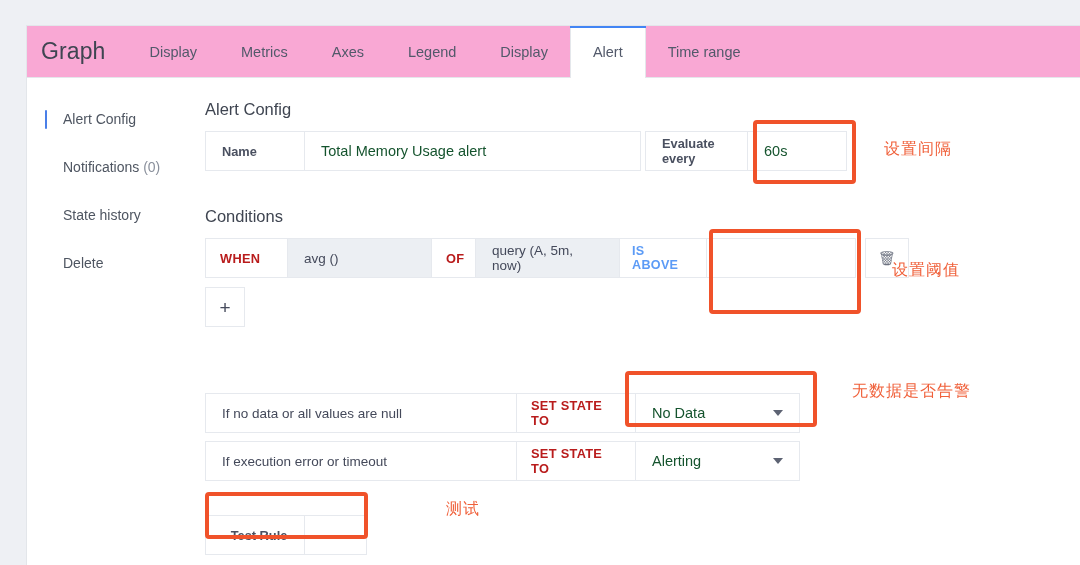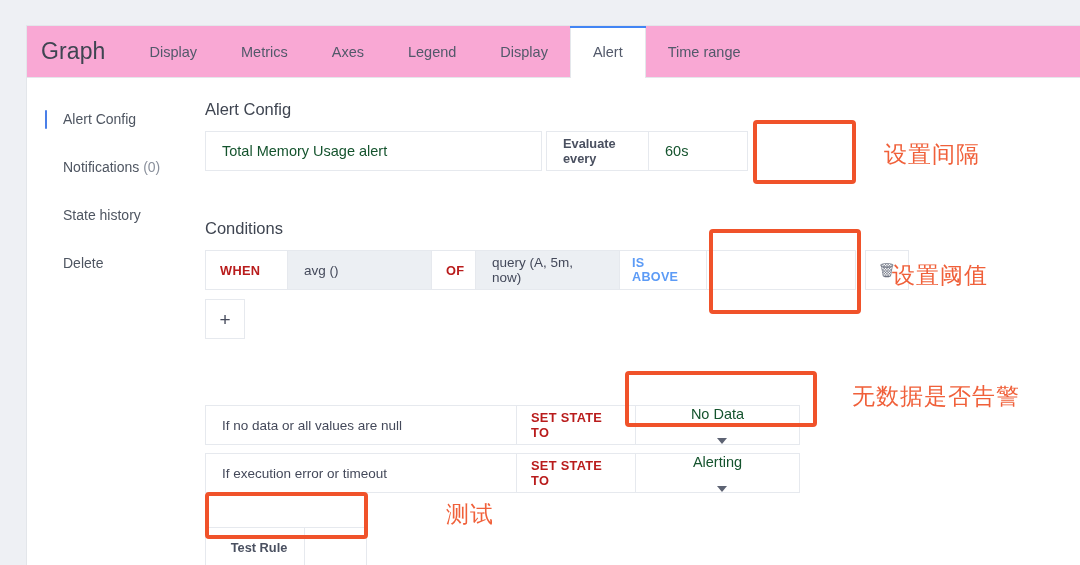--- a/index.html
+++ b/index.html
@@ -96,21 +96,21 @@
     padding: 22px 0 0 6px;
     position: relative;
   }
 
   .section-title {
     font-size: 16.5px;
     color: #3f4551;
     margin: 0 0 12px 0;
     font-weight: 400;
   }
-  .section-title.conditions { margin-top: 48px; }
+  .section-title.conditions { margin-top: 36px; }
 
   
   .row { display: flex; align-items: stretch; }
 
   .cell {
     border: 1px solid #e6e9ee;
     background: #ffffff;
     display: flex;
     align-items: center;
     height: 40px;
@@ -146,21 +146,21 @@
     display: flex; align-items: center; justify-content: center;
     color: #464b5c;
     font-size: 19px;
     cursor: pointer;
     line-height: 1;
   }
 
   .handler-block { margin-top: 66px; }
   .h-desc  { width: 312px; }
   .h-set   { width: 120px; justify-content: center; }
-  .h-sel   { width: 165px; justify-content: space-between; flex-direction: column; }
+  .h-sel   { width: 165px; justify-content: space-between; }
   .caret {
     width: 0; height: 0;
     border-left: 5px solid transparent;
     border-right: 5px solid transparent;
     border-top: 6px solid #5d6373;
     margin-left: 8px;
   }
   .row.second { margin-top: 8px; }
 
   .testrow { margin-top: 34px; display: flex; }
@@ -184,21 +184,21 @@
   .anno-box {
     position: absolute;
     border: 4px solid #f0522a;
     border-radius: 4px;
     pointer-events: none;
     z-index: 5;
   }
   .anno-text {
     position: absolute;
     color: #f0603a;
-    font-size: 23px;
+    font-size: 16px;
     letter-spacing: 1px;
     white-space: nowrap;
     z-index: 6;
     font-family: "DejaVu Sans", "Liberation Sans", sans-serif;
   }
   .trash-glyph { font-size: 14px; color: #6d7381; line-height: 1; }
 </style>
 </head>
 <body>
 
@@ -234,20 +234,21 @@
         <div class="side-item">
           <span>Delete</span>
         </div>
       </div>
 
       <div class="content">
 
         <h3 class="section-title">Alert Config</h3>
 
         <div class="row">
+          <div class="cell label name-label">Name</div>
           <div class="cell value name-input">Total Memory Usage alert</div>
           <div class="cell label eval-label" style="margin-left:4px;">Evaluate every</div>
           <div class="cell value eval-input">60s</div>
         </div>
 
         <h3 class="section-title conditions">Conditions</h3>
 
         <div class="row">
           <div class="cell link cond-when">WHEN</div>
           <div class="cell grey cond-func">avg ()</div>

